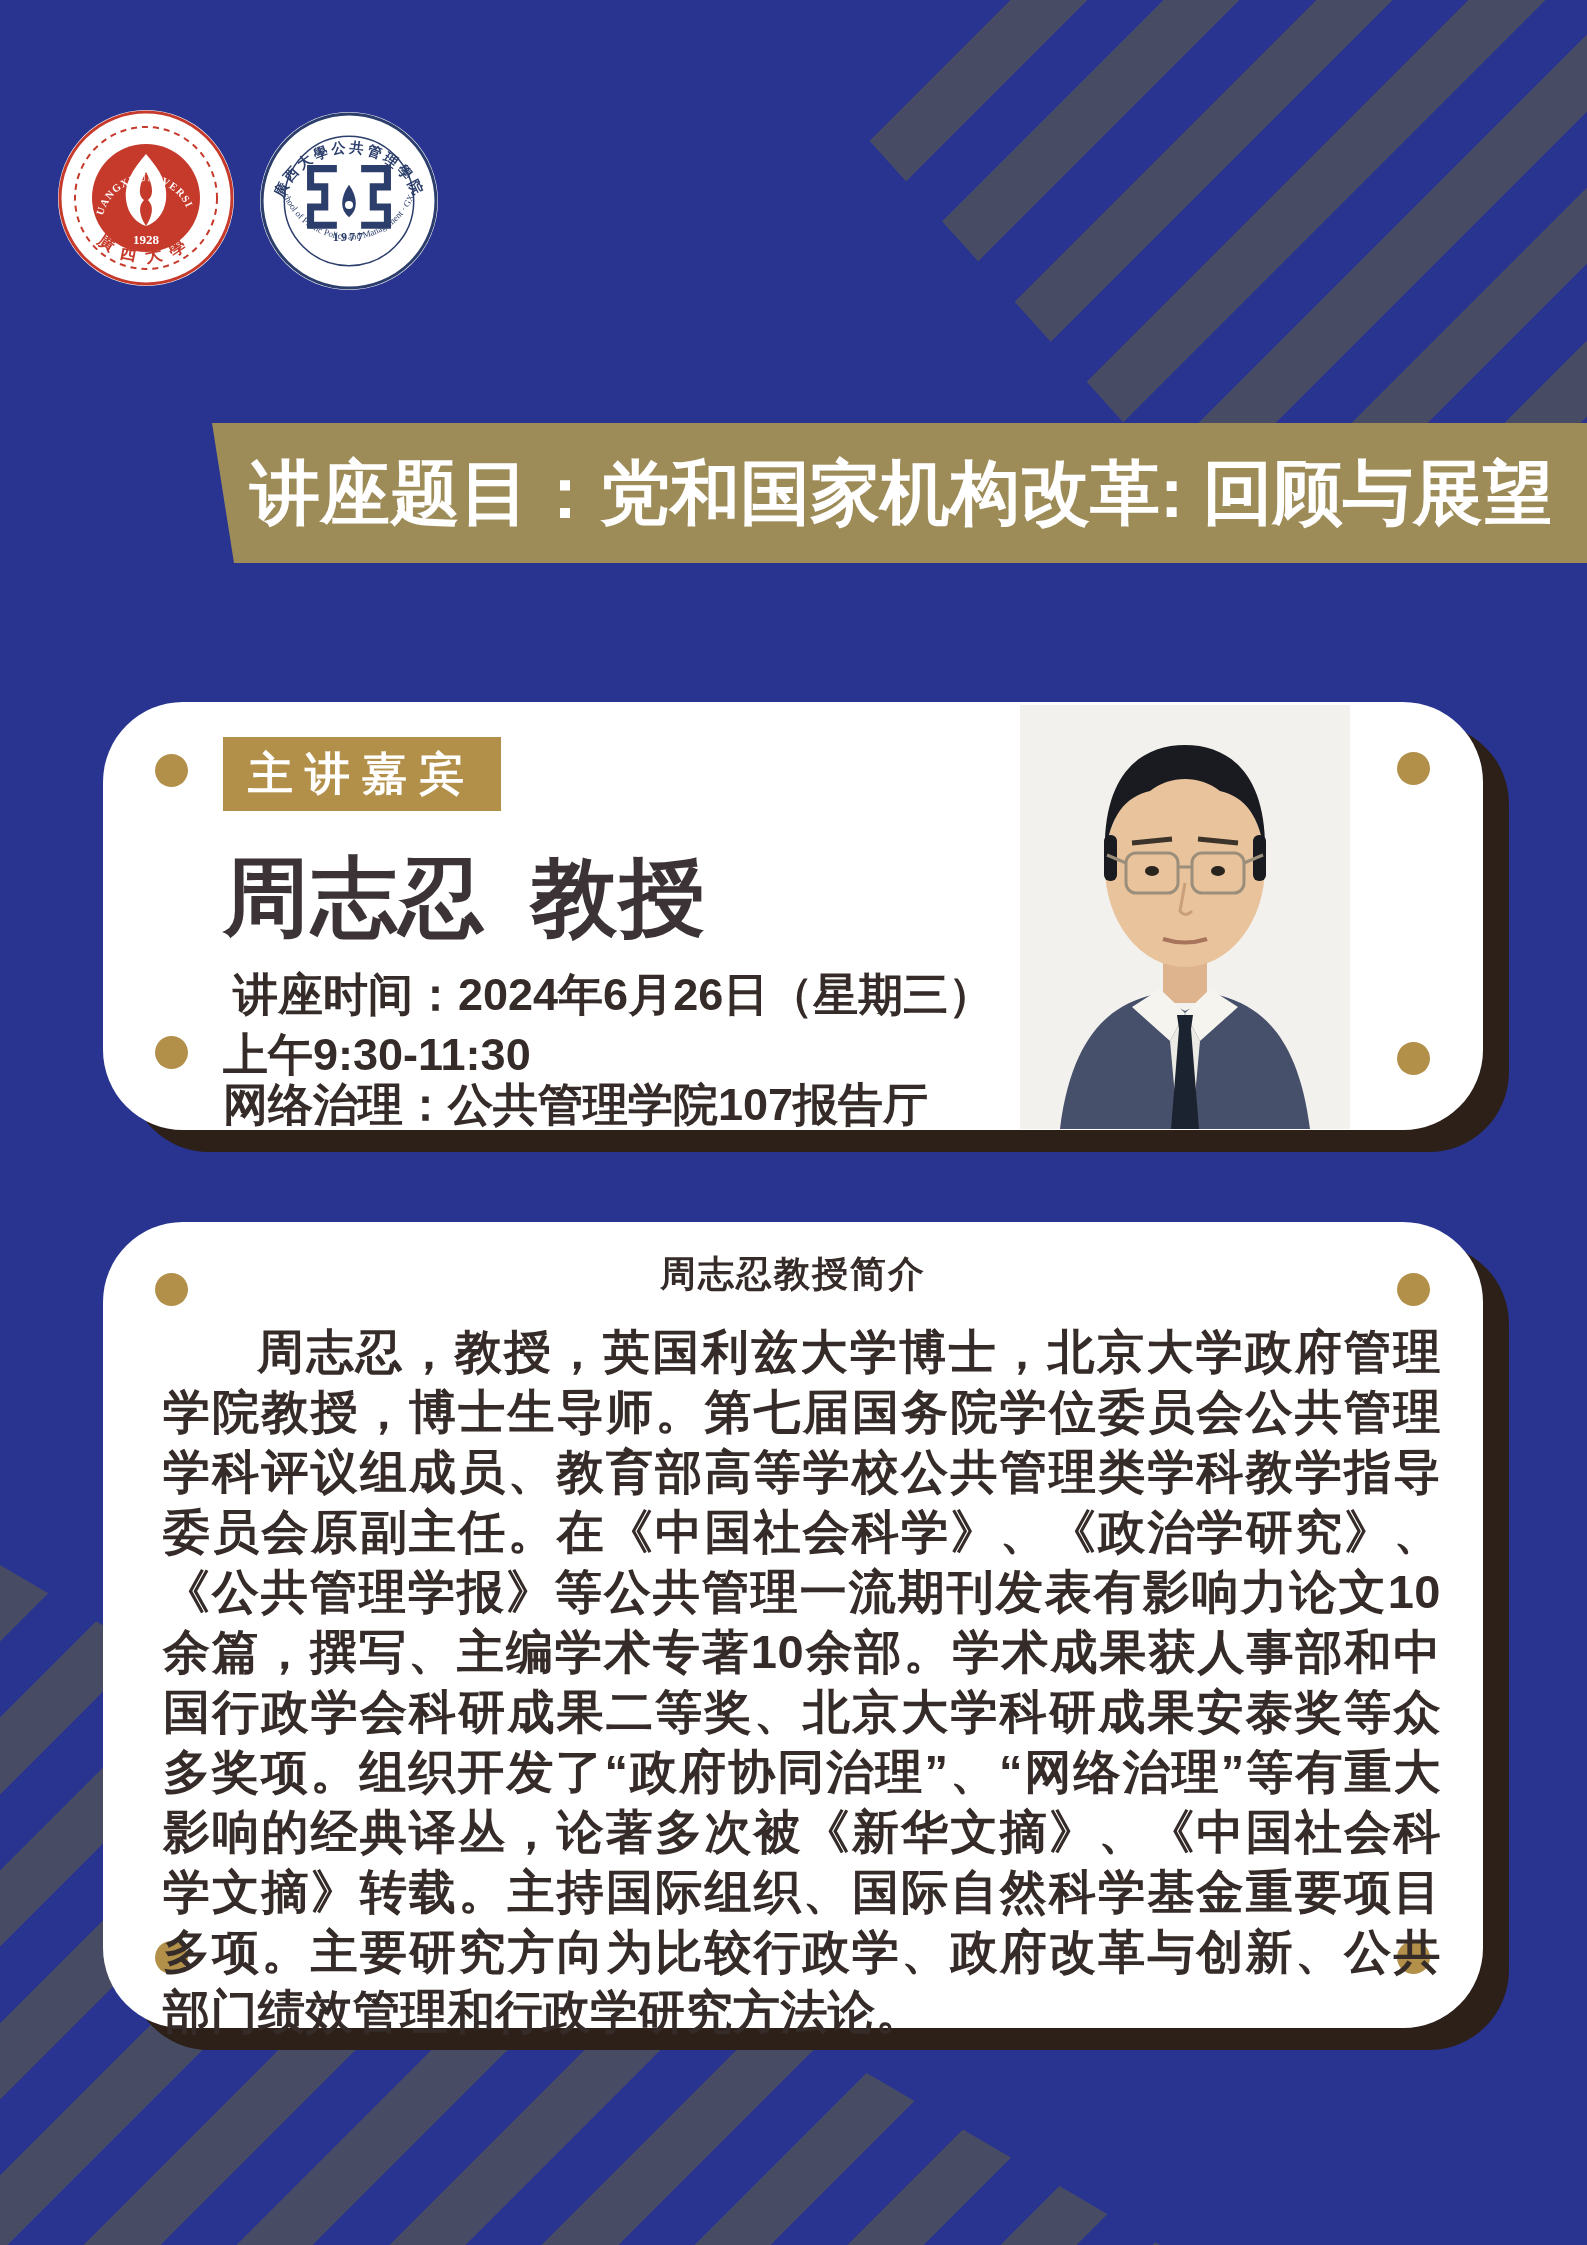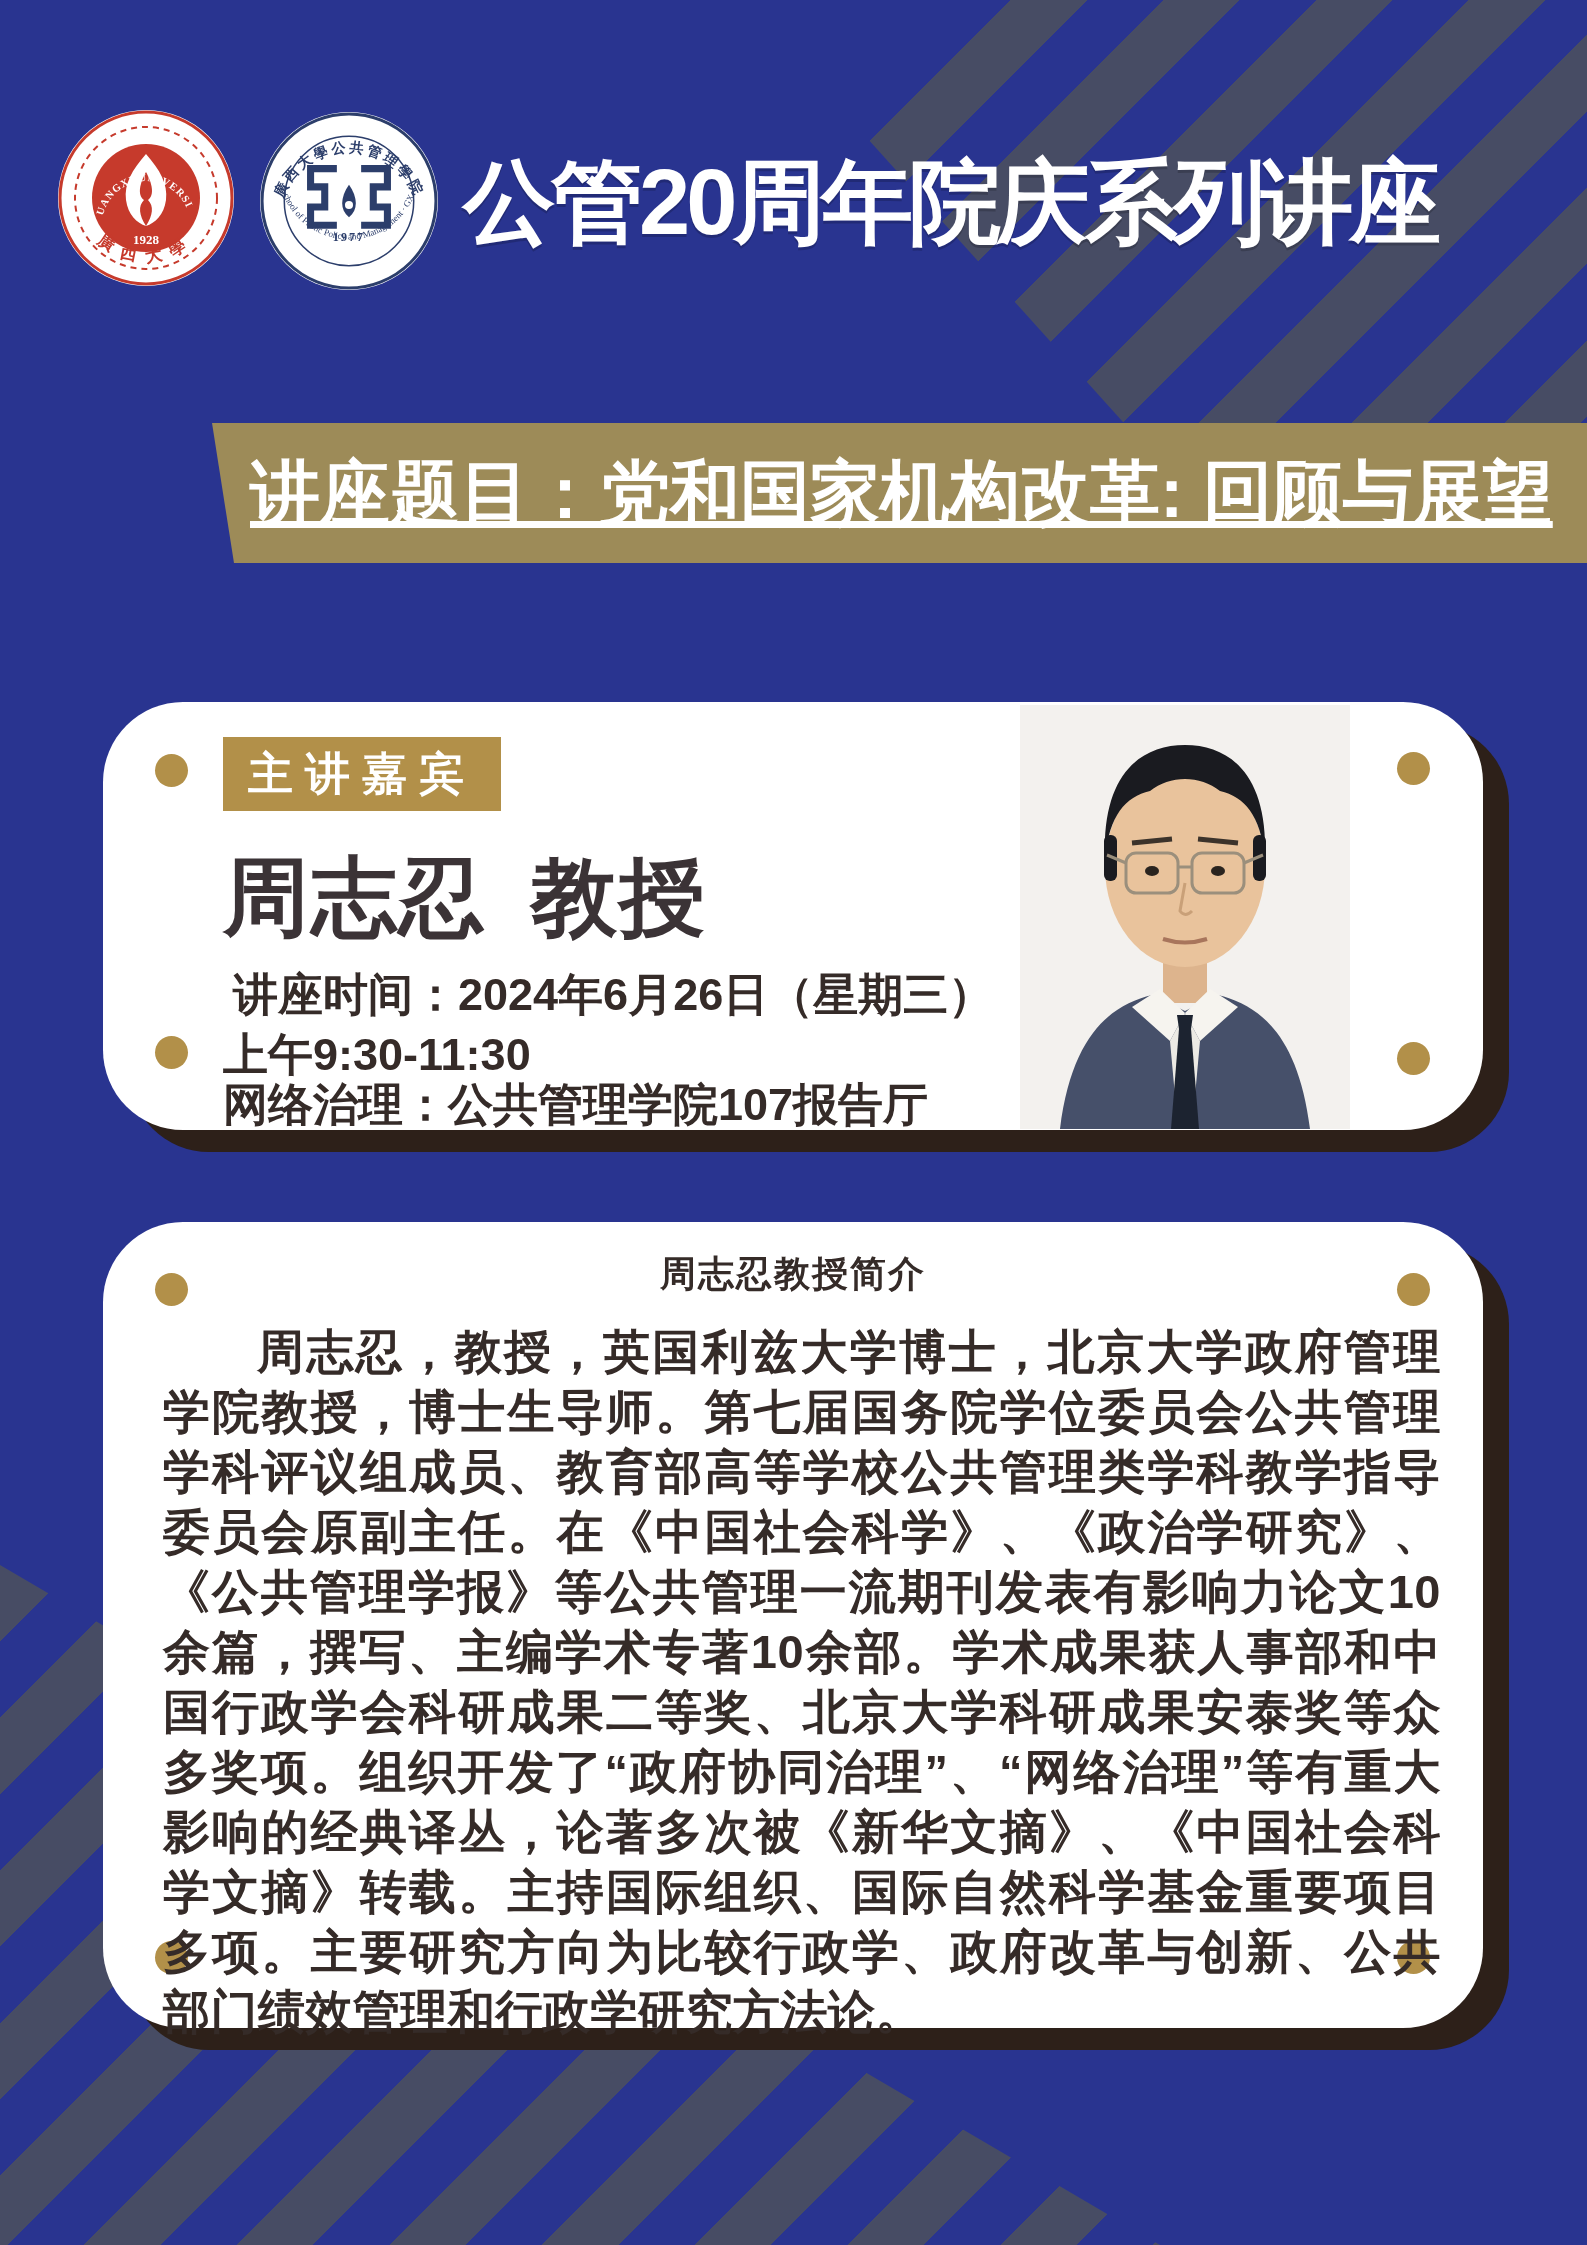--- a/index.html
+++ b/index.html
@@ -34,21 +34,21 @@
     text-shadow:0 3px 0 rgba(0,0,0,.18);
   }
   
   #topic-banner{
     position:absolute;z-index:4;left:212px;top:423px;width:1375px;height:140px;
     background:var(--c-banner-gold,#9d8b58);
     clip-path:polygon(0 0,100% 0,100% 100%,22px 100%);
   }
   #topic-banner .banner-text{
     display:block;padding-left:38px;line-height:140px;white-space:nowrap;
-    color:#fff;font-size:70px;font-weight:800;letter-spacing:0px;text-decoration:underline;
+    color:#fff;font-size:70px;font-weight:800;letter-spacing:0px;
   }
   
   .card{
     position:absolute;z-index:5;left:103px;width:1380px;background:#fff;
     border-radius:80px;
     box-shadow:26px 22px 0 var(--c-shadow,#2d2019);
     color:var(--c-text-dark,#3a2f2b);
   }
   #speaker-card{top:702px;height:428px;}
   #bio-card{top:1222px;height:806px;}
@@ -137,21 +137,20 @@
       <text font-size="14" font-weight="bold" fill="#2c3e6b" letter-spacing="3">
         <textPath href="#schTopArc" startOffset="50%" text-anchor="middle">廣西大學公共管理學院</textPath>
       </text>
       <text x="90" y="130" text-anchor="middle" font-size="12" font-weight="bold" fill="#2c3e6b" letter-spacing="2">1977</text>
       <text font-size="9" fill="#2c3e6b">
         <textPath href="#schBottomArc" startOffset="50%" text-anchor="middle">School of Public Policy and Management · GXU</textPath>
       </text>
     </svg>
   </div>
 
-  <div id="main-title">公管20周年院庆系列讲座</div>
 
   <div id="topic-banner">
     <span class="banner-text">讲座题目：党和国家机构改革: 回顾与展望</span>
   </div>
 
   <div class="card" id="speaker-card">
     <div class="gold-dot" style="left:52px;top:52px;"></div>
     <div class="gold-dot" style="left:1294px;top:50px;"></div>
     <div class="gold-dot" style="left:52px;top:334px;"></div>
     <div class="gold-dot" style="left:1294px;top:340px;"></div>

